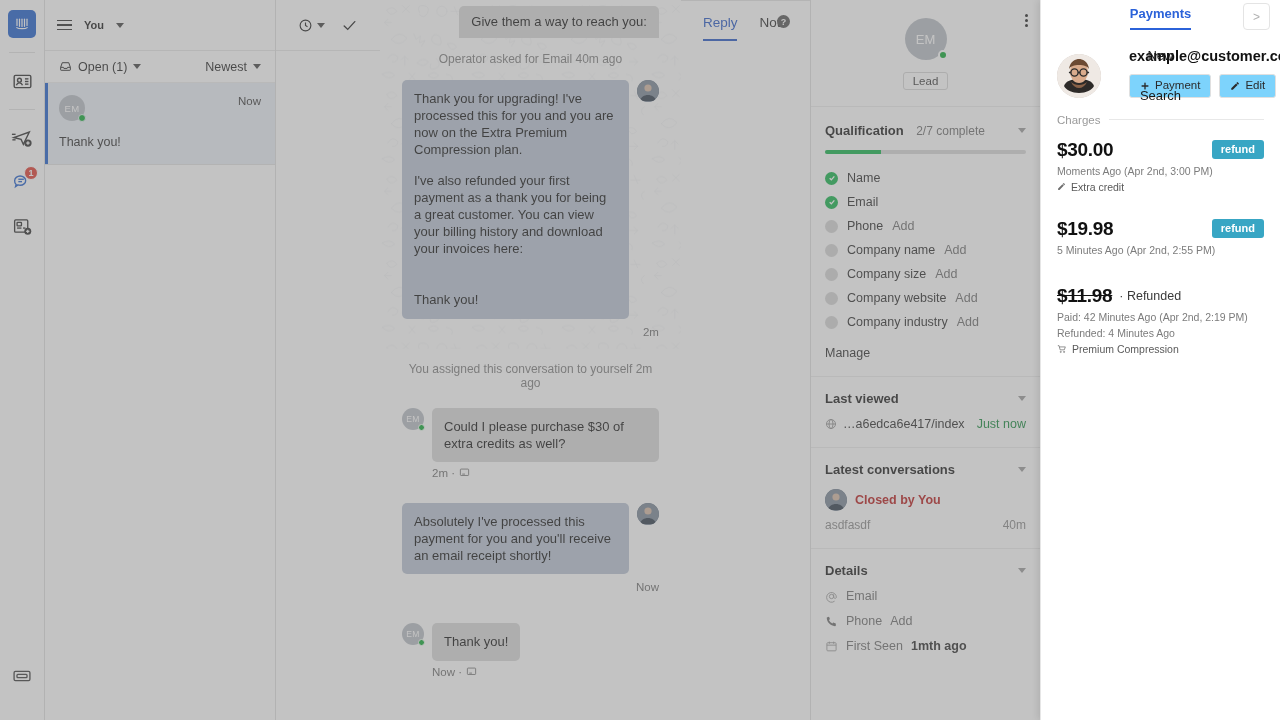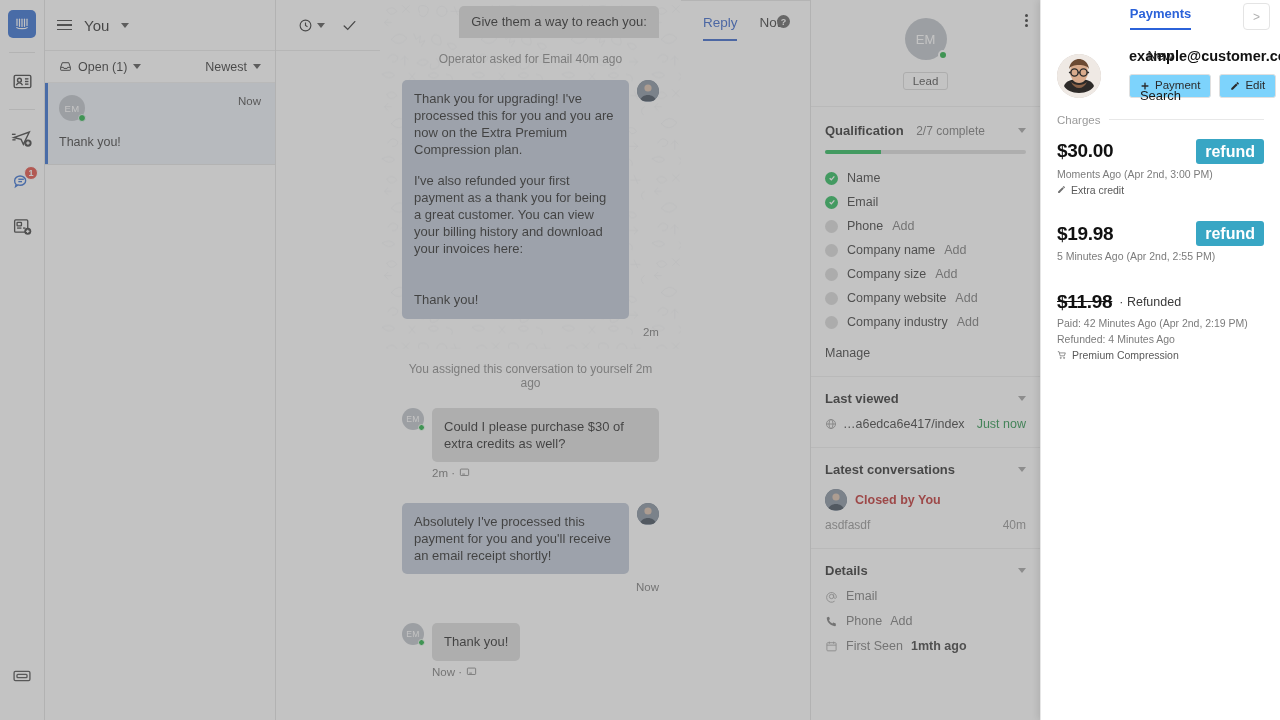--- a/index.html
+++ b/index.html
@@ -40,21 +40,21 @@
     width: 231px; height: 720px; background: #fff;
     border-right: 1px solid #e0e0e0; flex: none;
     display: flex; flex-direction: column;
   }
   .cl-head {
     height: 51px; display: flex; align-items: center; gap: 12px;
     padding: 0 12px; border-bottom: 1px solid #e8e8e8;
   }
   .hamburger { display: flex; flex-direction: column; gap: 3px; cursor: pointer; }
   .hamburger i { display: block; width: 15px; height: 1.6px; background: #2b2b2b; }
-  .cl-title { font-size: 15px; font-weight: normal; color: #1a1a1a; }
+  .cl-title { font-size: 11px; font-weight: bold; color: #1a1a1a; }
   .caret {
     width: 0; height: 0; border-left: 4px solid transparent; border-right: 4px solid transparent;
     border-top: 5px solid #444; display: inline-block;
   }
   .caret.light { border-top-color: #9b9b9b; }
   .cl-filters {
     height: 32px; display: flex; align-items: center; justify-content: space-between;
     padding: 0 14px; border-bottom: 1px solid #ececec; background: #fff;
   }
   .filter-l, .filter-r { display: flex; align-items: center; gap: 6px; font-size: 12.5px; color: #1f1f1f; }
@@ -205,21 +205,21 @@
   }
   .charges-head { display: flex; align-items: center; gap: 9px; padding: 16px 16px 0 16px; }
   .charges-head span { font-size: 11.5px; color: #9a9a9a; }
   .charges-head i { flex: 1; height: 1px; background: #e8e8e8; display: block; }
   .charge { padding: 9px 16px 0 16px; margin-top: 4px; }
   .charge-top { display: flex; align-items: center; justify-content: space-between; }
   .amount { font-size: 19px; font-weight: bold; color: #111; letter-spacing: -.3px; }
   .amount.struck { text-decoration: line-through; }
   .refunded-lbl { font-size: 12.5px; color: #3a3a3a; }
   .refund-badge {
-    background: #38a6c4; color: #fff; font-size: 16px; font-weight: bold;
+    background: #38a6c4; color: #fff; font-size: 11px; font-weight: bold;
     border-radius: 3px; padding: 3px 9px; cursor: pointer; line-height: 1.2;
   }
   .charge-meta { font-size: 10.5px; color: #7c7c7c; margin-top: 4px; }
   .charge-tag { font-size: 10.5px; color: #5a5a5a; margin-top: 4px; display: flex; align-items: center; gap: 5px; }
   .icon { display: inline-flex; align-items: center; justify-content: center; }
 </style>
 </head>
 <body>
 
 <div class="app">

